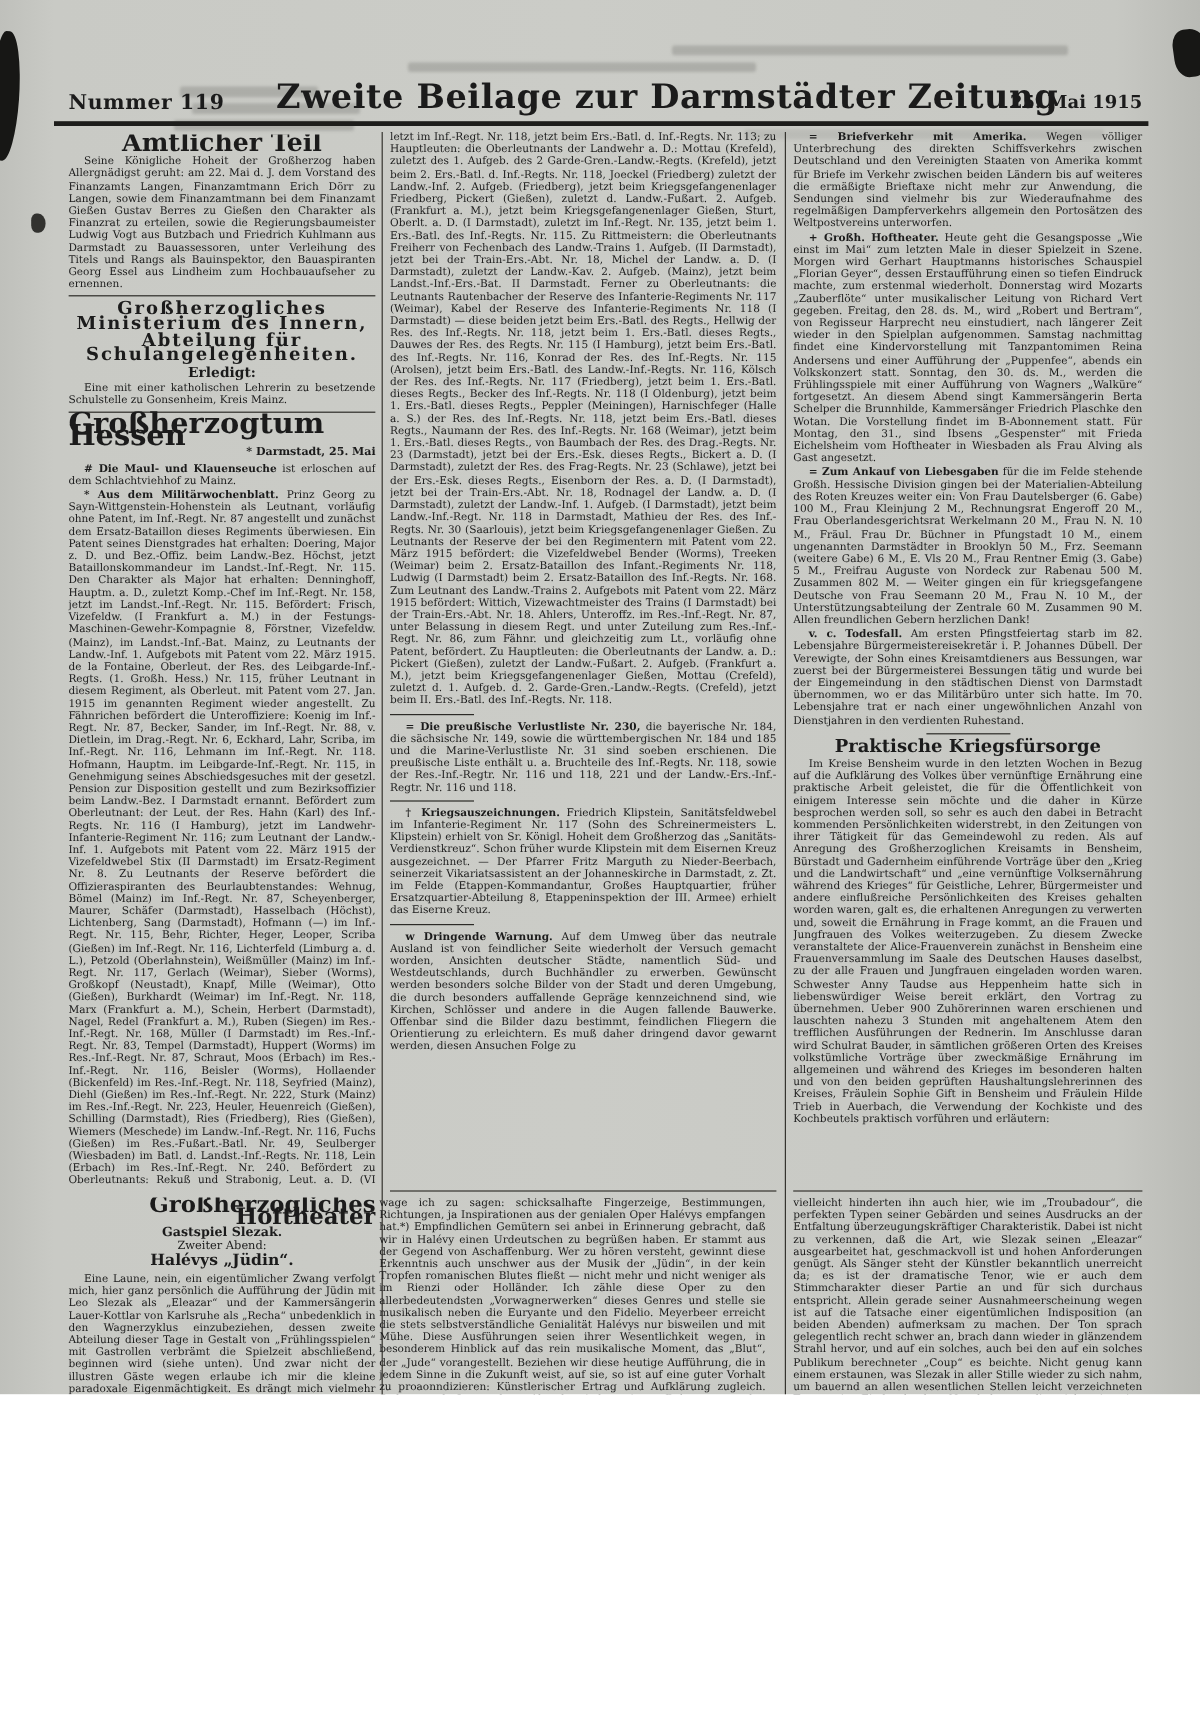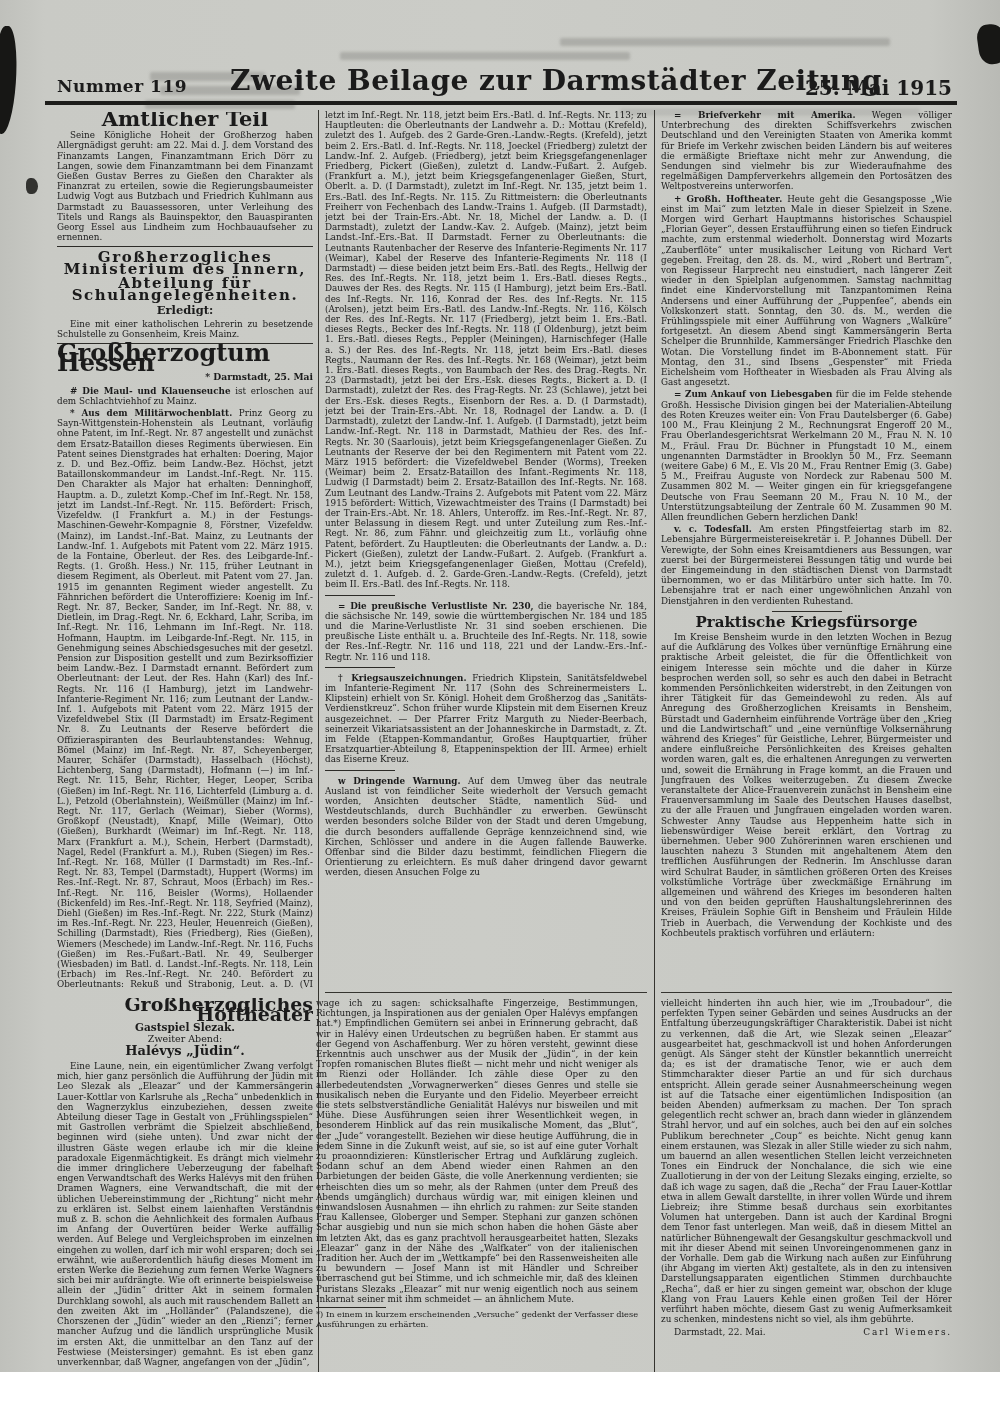--- a/index.html
+++ b/index.html
@@ -1,27 +1,27 @@
 <!DOCTYPE html>
 <html><head>
 <meta charset="utf-8">
 <style>
   html,body{margin:0;padding:0;}
   #page{
-    position:relative;width:1000px;height:1372px;overflow:hidden;
+    position:relative;width:1000px;height:1162px;overflow:hidden;
     background:linear-gradient(90deg,#bfc0bb 0,#c9cac5 45px,#cbccc7 480px,#c7c8c3 930px,#b9bab5 1000px);
     font-family:"DejaVu Serif","Liberation Serif",serif;color:#1b1b1b;
   }
   
   .blob{position:absolute;background:#171715;border-radius:40% 60% 55% 45%;}
   .ghost{position:absolute;background:rgba(70,70,66,.22);filter:blur(1.4px);border-radius:2px;}
   
   .issue{position:absolute;left:57px;top:76px;font-size:17px;font-weight:bold;letter-spacing:.5px;}
   .mast-title{position:absolute;left:230px;top:64px;width:540px;text-align:center;font-size:28px;font-weight:bold;letter-spacing:.5px;white-space:nowrap;}
-  .mast-date{position:absolute;right:48px;top:76px;font-size:20px;font-weight:bold;}
+  .mast-date{position:absolute;right:48px;top:76px;font-size:15px;font-weight:bold;}
   .mast-rule{position:absolute;left:45px;top:101px;width:912px;height:4px;background:#1d1d1b;}
   
   .vrule{position:absolute;top:110px;width:1px;height:1304px;background:#35342f;}
   .hseg{position:absolute;height:1px;background:#35342f;}
   
   .col{position:absolute;overflow:hidden;text-align:justify;font-size:8.8px;line-height:10.2px;}
   .col p{margin:0 0 2px 0;text-indent:13px;}
   .col p.noind{text-indent:0;}
   b.lead{font-weight:bold;}
   .hr-full{border:none;border-top:1px solid #2c2b27;margin:4px 0 4px 0;}

